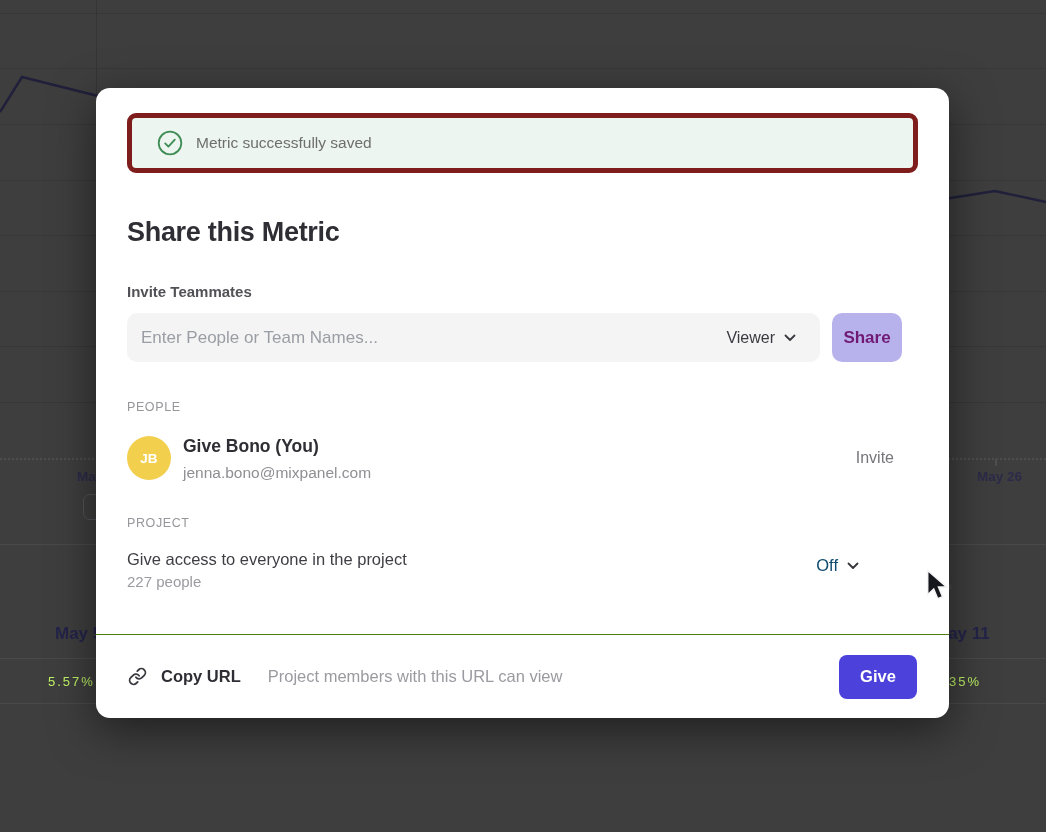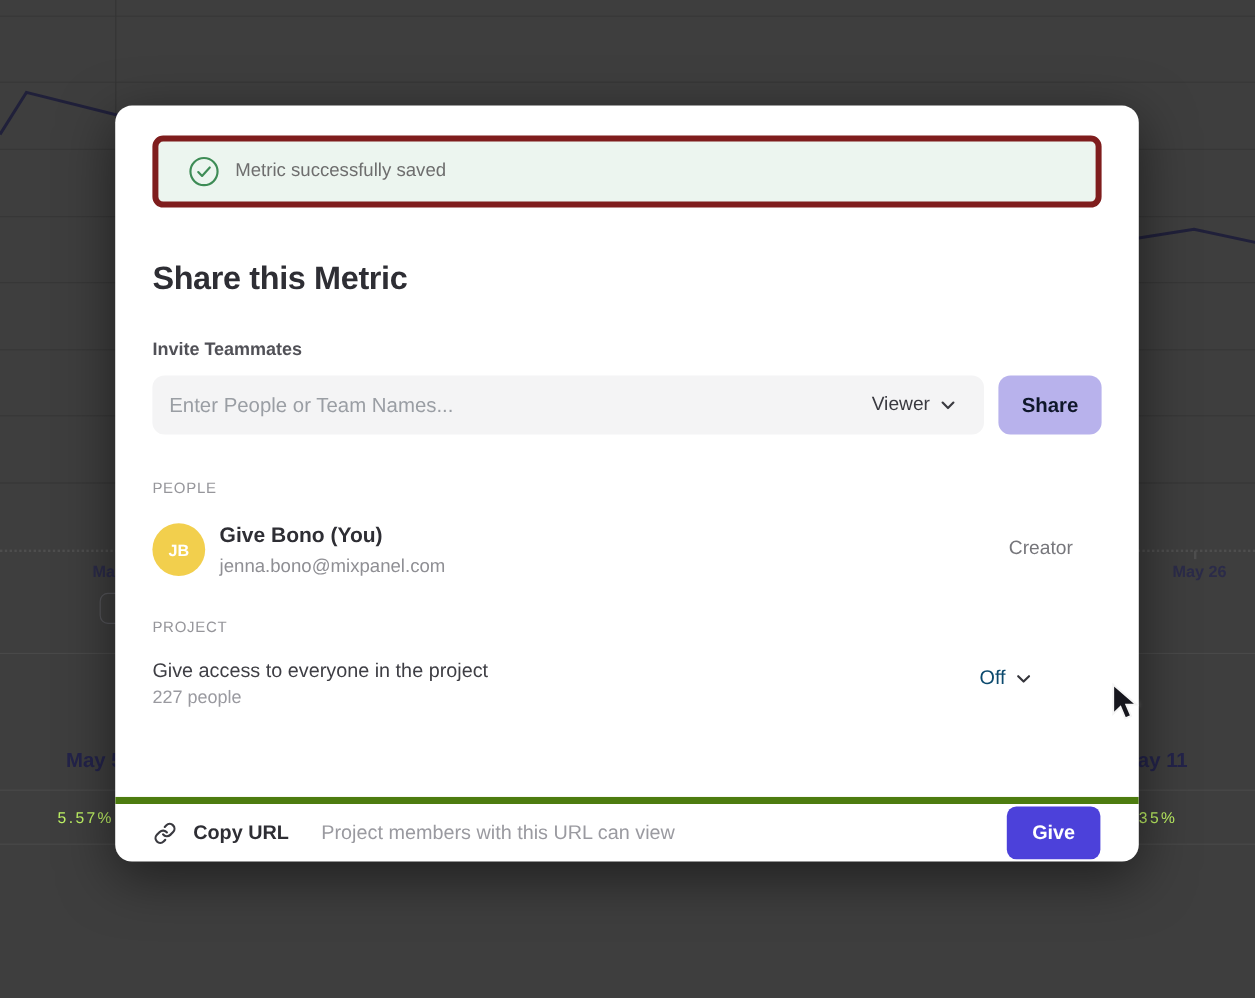--- a/index.html
+++ b/index.html
@@ -31,41 +31,41 @@
   .modal-title { margin-top:44px; color:#2e2e34; font-size:27px; font-weight:700; letter-spacing:-0.3px; }
 
   .invite-label { margin-top:35px; color:#515157; font-size:15px; font-weight:600; }
   .invite-row { margin-top:13px; display:flex; align-items:center; gap:12px; }
   .invite-input-wrap { position:relative; width:693px; height:49px; background:#f4f4f5; border-radius:10px; }
   .invite-input { width:100%; height:100%; background:transparent; border:none; outline:none;
                   padding:0 110px 0 14px; font-size:17px; color:#3a3a40; font-family:inherit; }
   .invite-input::placeholder { color:#9a9ea4; opacity:1; }
   .role-select { position:absolute; right:24px; top:0; height:49px; display:flex; align-items:center; gap:9px;
                  color:#3a3a40; font-size:16px; font-weight:500; cursor:pointer; }
-  .share-btn { width:86px; height:49px; border:none; border-radius:10px; background:#b8b2ec;
-               color:#0f172a; font-size:17px; font-weight:700; font-family:inherit; }
+  .share-btn { width:70px; height:49px; border:none; border-radius:10px; background:#b8b2ec;
+               color:#701a75; font-size:17px; font-weight:700; font-family:inherit; }
 
   .section-heading { margin-top:38px; color:#96969b; font-size:12.5px; letter-spacing:0.6px; }
 
   .member-row { margin-top:22px; display:flex; position:relative; }
   .avatar { width:44px; height:44px; border-radius:50%; background:#f2cf4d; color:#ffffff;
             font-size:13.5px; font-weight:700; display:flex; align-items:center; justify-content:center; }
   .member-text { margin-left:12px; }
   .member-name { color:#2e2e34; font-size:17.5px; font-weight:700; }
   .member-email { margin-top:7px; color:#8f8f94; font-size:15.5px; }
   .member-role { position:absolute; right:24px; top:13px; color:#76767b; font-size:16px; }
 
   .project-section { margin-top:34px; }
   .project-row { margin-top:20px; position:relative; }
   .project-title { color:#3e3e44; font-size:16.5px; }
   .project-subtitle { margin-top:4px; color:#9a9aa0; font-size:15px; }
   .access-select { position:absolute; right:59px; top:6px; display:flex; align-items:center; gap:9px;
                    color:#0c4a6e; font-size:16.5px; font-weight:500; cursor:pointer; }
 
-  .modal-footer { position:absolute; left:0; right:0; bottom:0; height:54px; border-top:6px solid #4d7c0f;
+  .modal-footer { position:absolute; left:0; right:0; bottom:0; height:84px; border-top:1px solid #4d7c0f;
                   display:flex; align-items:center; padding:0 32px; border-radius:0 0 14px 14px; }
   .copyurl { display:flex; align-items:center; gap:14px; cursor:pointer; }
   .copyurl-label { color:#2e2e34; font-size:16.5px; font-weight:700; }
   .footer-hint { margin-left:27px; color:#9a9aa0; font-size:16.5px; }
   .done-btn { margin-left:auto; width:78px; height:44px; border:none; border-radius:8px; background:#4c41da;
               color:#ffffff; font-size:16.5px; font-weight:700; font-family:inherit; }
 
   .cursor { position:absolute; left:926px; top:569px; filter:drop-shadow(0 0 2px rgba(255,255,255,0.85)); }
 </style>
 </head>
@@ -135,21 +135,21 @@
     </div>
 
     <div class="section-heading">PEOPLE</div>
 
     <div class="member-row">
       <div class="avatar">JB</div>
       <div class="member-text">
         <div class="member-name">Give Bono (You)</div>
         <div class="member-email">jenna.bono@mixpanel.com</div>
       </div>
-      <div class="member-role">Creator</div>
+      <div class="member-role">Invite</div>
     </div>
 
     <div class="project-section">
       <div class="section-heading" style="margin-top:0;">PROJECT</div>
       <div class="project-row">
         <div class="project-title">Give access to everyone in the project</div>
         <div class="project-subtitle">227 people</div>
         <div class="access-select">
           <span>Off</span>
           <span style="display:flex;">

